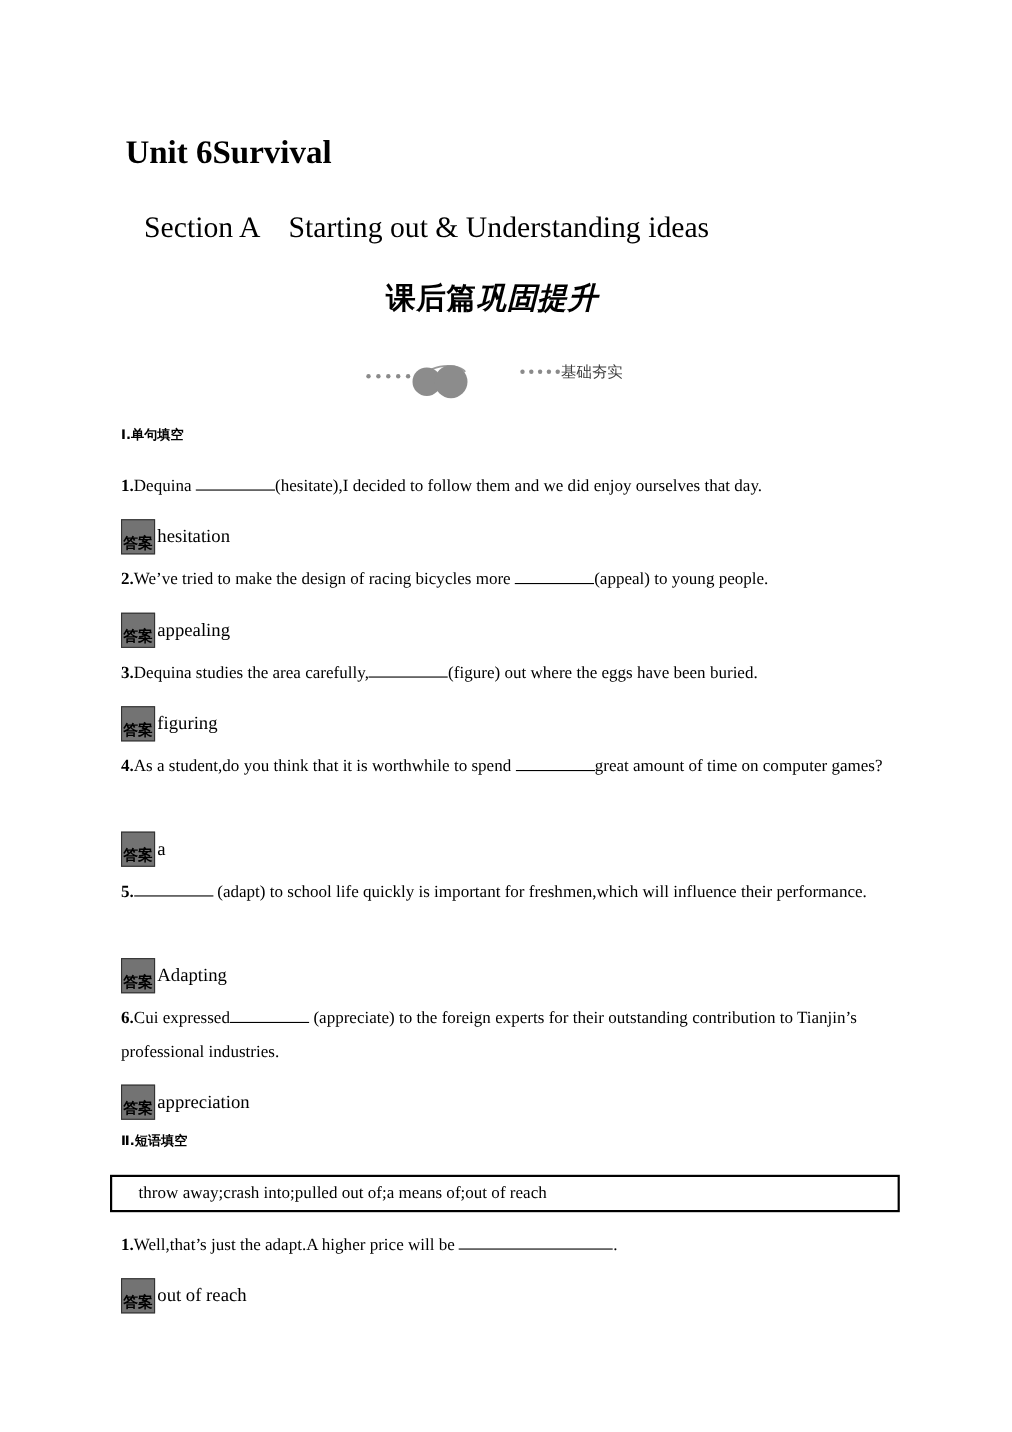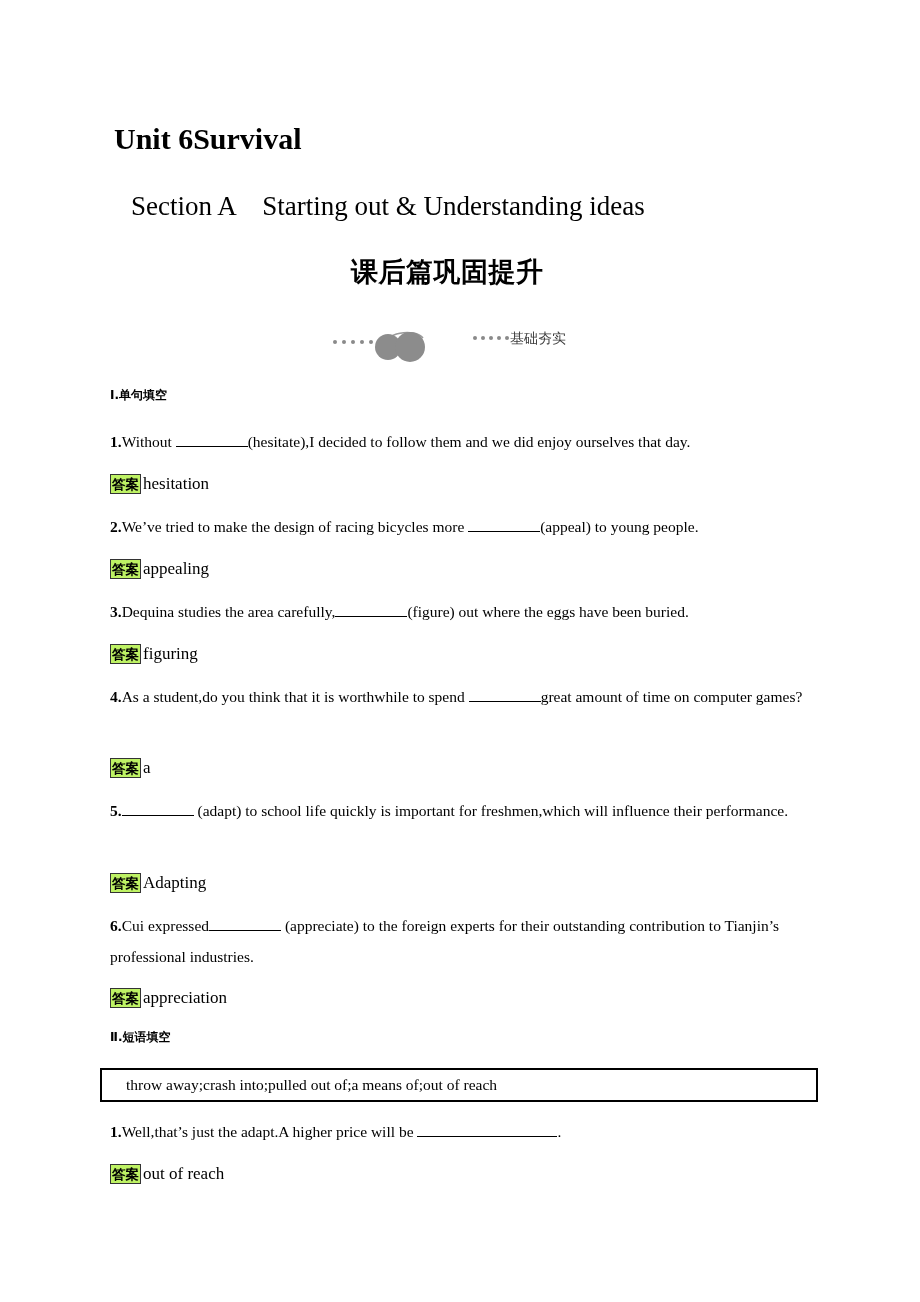--- a/index.html
+++ b/index.html
@@ -50,21 +50,21 @@
     left: 351px;
     top: 255px;
     font-family: "DejaVu Sans", "Liberation Sans", sans-serif;
     font-size: 27px;
     font-weight: bold;
     line-height: 34px;
     white-space: nowrap;
     letter-spacing: 0.5px;
   }
   .cn-banner .part1 { font-weight: 600; }
-  .cn-banner .part2 { font-weight: bold; }
+  .cn-banner .part2 { font-weight: bold; font-style: italic; }
 
   
   .deco-row {
     position: absolute;
     left: 333px;
     top: 322px;
     width: 300px;
     height: 46px;
   }
   .deco-dots {
@@ -180,26 +180,26 @@
     left: 110px;
     font-size: 15.5px;
     line-height: 24px;
     white-space: nowrap;
     display: flex;
     align-items: center;
   }
   .ans-tag {
     display: inline-block;
     border: 1px solid #333;
-    background: #bef264;
+    background: #737373;
     font-family: "DejaVu Sans", "Liberation Sans", sans-serif;
     font-size: 13.5px;
     font-weight: 600;
     line-height: 16px;
-    padding: 1px 1px 1px 1px;
+    padding: 13px 1px 1px 1px;
     letter-spacing: 0px;
     color: #000;
   }
   .ans-text {
     margin-left: 2px;
     font-family: "Liberation Serif", "DejaVu Serif", serif;
     font-size: 17px;
   }
 
   
@@ -257,21 +257,21 @@
           <i></i>
           <i></i>
         </span>
         <span class="ltext">基础夯实</span>
     </div>
   </div>
 
   <div class="sec-head" style="top:384px;">Ⅰ.单句填空</div>
 
   <div class="q" style="top:426px;">
-    <span class="num">1.</span><span>Without </span><span class="blank b-md"></span><span>(hesitate),I decided to follow them and we did enjoy ourselves that day.</span>
+    <span class="num">1.</span><span>Dequina </span><span class="blank b-md"></span><span>(hesitate),I decided to follow them and we did enjoy ourselves that day.</span>
   </div>
   <div class="ans" style="top:472px;">
     <span class="ans-tag">答案</span>
       <span class="ans-text">hesitation</span>
   </div>
 
   <div class="q" style="top:511px;">
     <span class="num">2.</span><span>We’ve tried to make the design of racing bicycles more </span><span class="blank b-md"></span><span>(appeal) to young people.</span>
   </div>
   <div class="ans" style="top:557px;">

